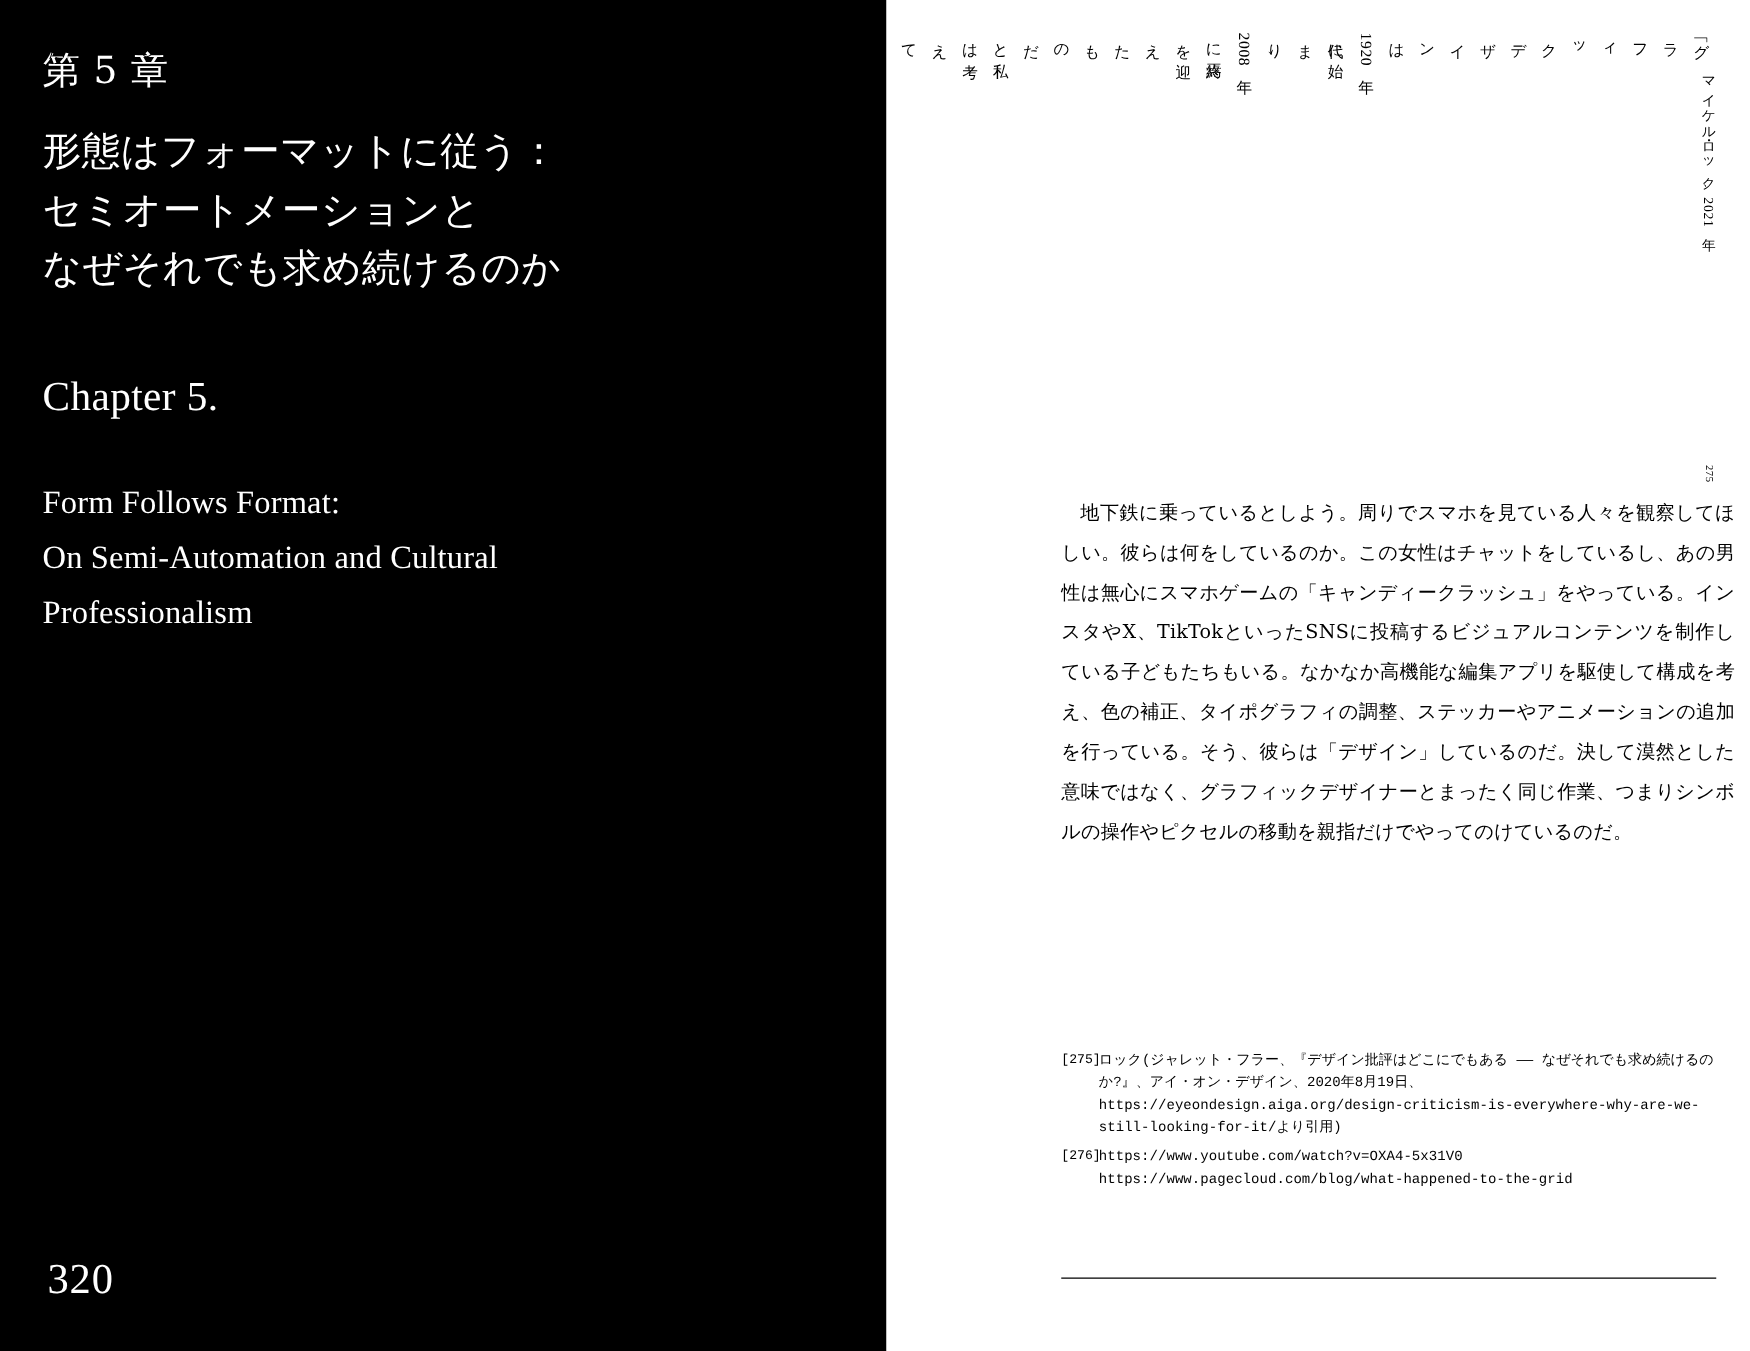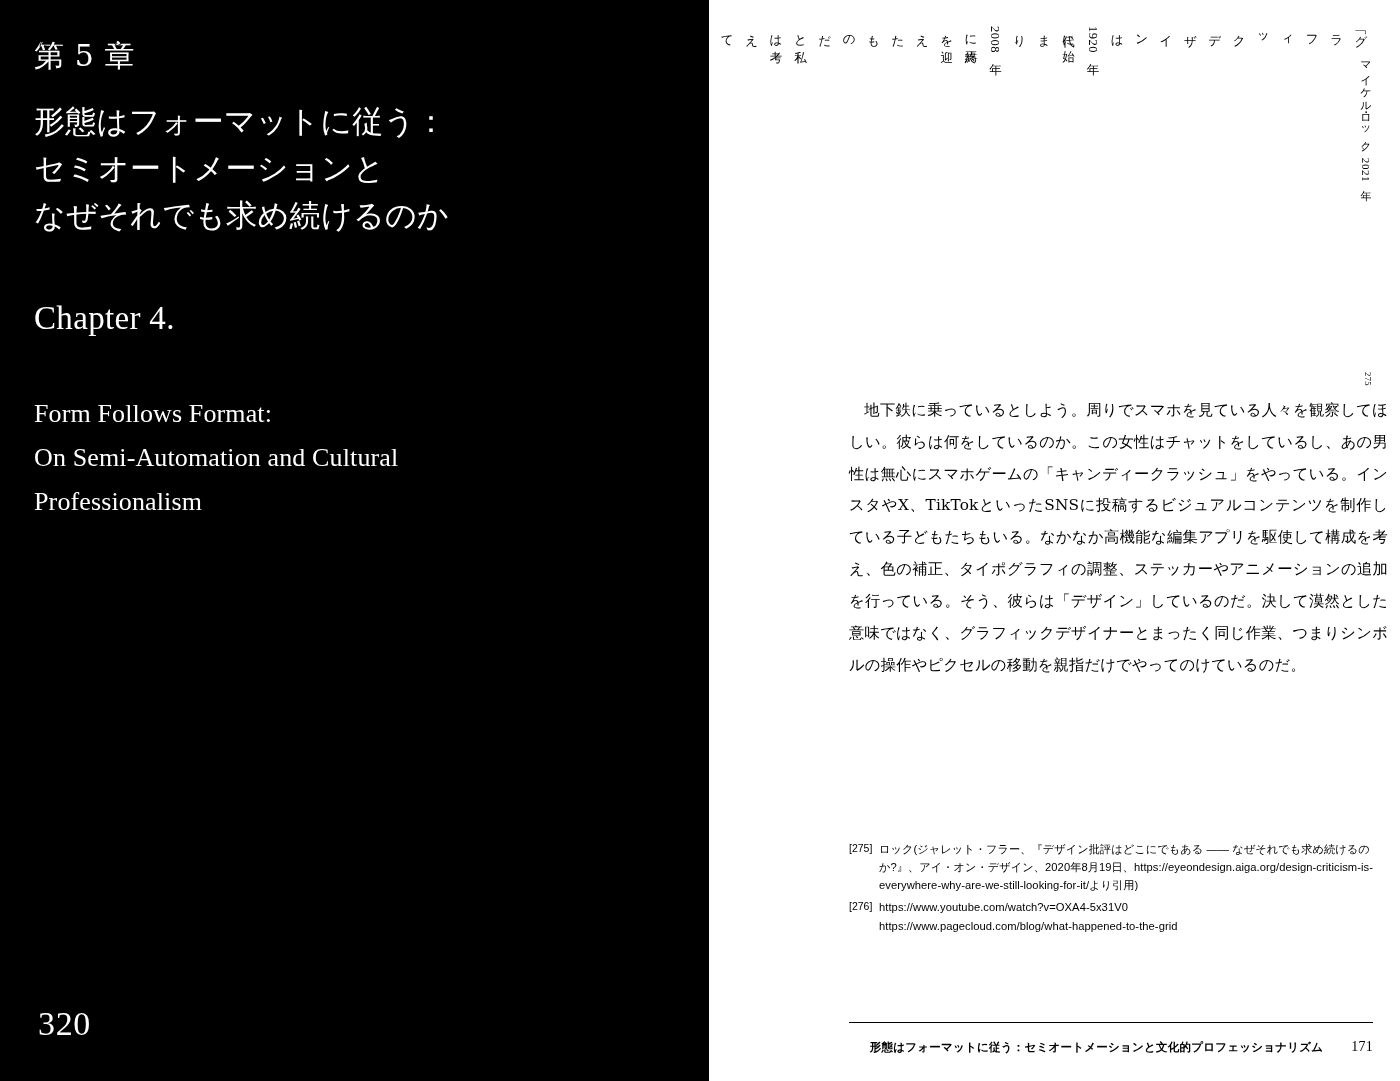--- a/index.html
+++ b/index.html
@@ -47,21 +47,21 @@
   .chapter-num-en {
     position: absolute;
     left: 34px;
     top: 300px;
     font-size: 33px;
     letter-spacing: 0.01em;
   }
   .title-en {
     position: absolute;
     left: 34px;
-    top: 392px;
+    top: 380px;
     font-size: 26px;
     line-height: 1.70;
     letter-spacing: 0.005em;
     white-space: pre-line;
   }
   .folio-left {
     position: absolute;
     left: 38px;
     bottom: 38px;
     font-size: 34px;
@@ -133,21 +133,21 @@
   }
 
   
   .footnotes {
     position: absolute;
     left: 140px;
     right: 27px;
     top: 840px;
     font-size: 11.2px;
     line-height: 1.62;
-    font-family: Liberation Sans, sans-serif;
+    font-family: Liberation Mono, monospace;
   }
   .fn-row {
     display: flex;
     flex-direction: row;
     margin-bottom: 4px;
   }
   .fn-num {
     width: 30px;
     flex: 0 0 30px;
     font-size: 10.5px;
@@ -192,21 +192,21 @@
 </head>
 <body>
 
 <div class="spread">
 
   <div class="page-left">
     <div class="chapter-num-ja">第 5 章</div>
     <div class="title-ja">形態はフォーマットに従う：
 セミオートメーションと
 なぜそれでも求め続けるのか</div>
-    <div class="chapter-num-en">Chapter 4.</div>
+    <div class="chapter-num-en">Chapter 5.</div>
     <div class="title-en">Form Follows Format:
 On Semi-Automation and Cultural
 Professionalism</div>
     <div class="folio-left">320</div>
   </div>
 
   <div class="page-right">
 
     <div class="epigraphs">
 
@@ -228,19 +228,15 @@
         <div class="fn-text">ロック(ジャレット・フラー、『デザイン批評はどこにでもある —— なぜそれでも求め続けるのか?』、アイ・オン・デザイン、2020年8月19日、https://eyeondesign.aiga.org/design-criticism-is-everywhere-why-are-we-still-looking-for-it/より引用)</div>
       </div>
       <div class="fn-row">
         <div class="fn-num">[276]</div>
         <div class="fn-text" style="white-space:pre-line;">https://www.youtube.com/watch?v=OXA4-5x31V0
 https://www.pagecloud.com/blog/what-happened-to-the-grid</div>
       </div>
     </div>
 
     <div class="foot-rule"></div>
-    <div class="running-foot">
-      <div class="running-title">形態はフォーマットに従う：セミオートメーションと文化的プロフェッショナリズム</div>
-      <div class="folio-right">171</div>
-    </div>
 
   </div>
 </div>
 
 </body></html>

